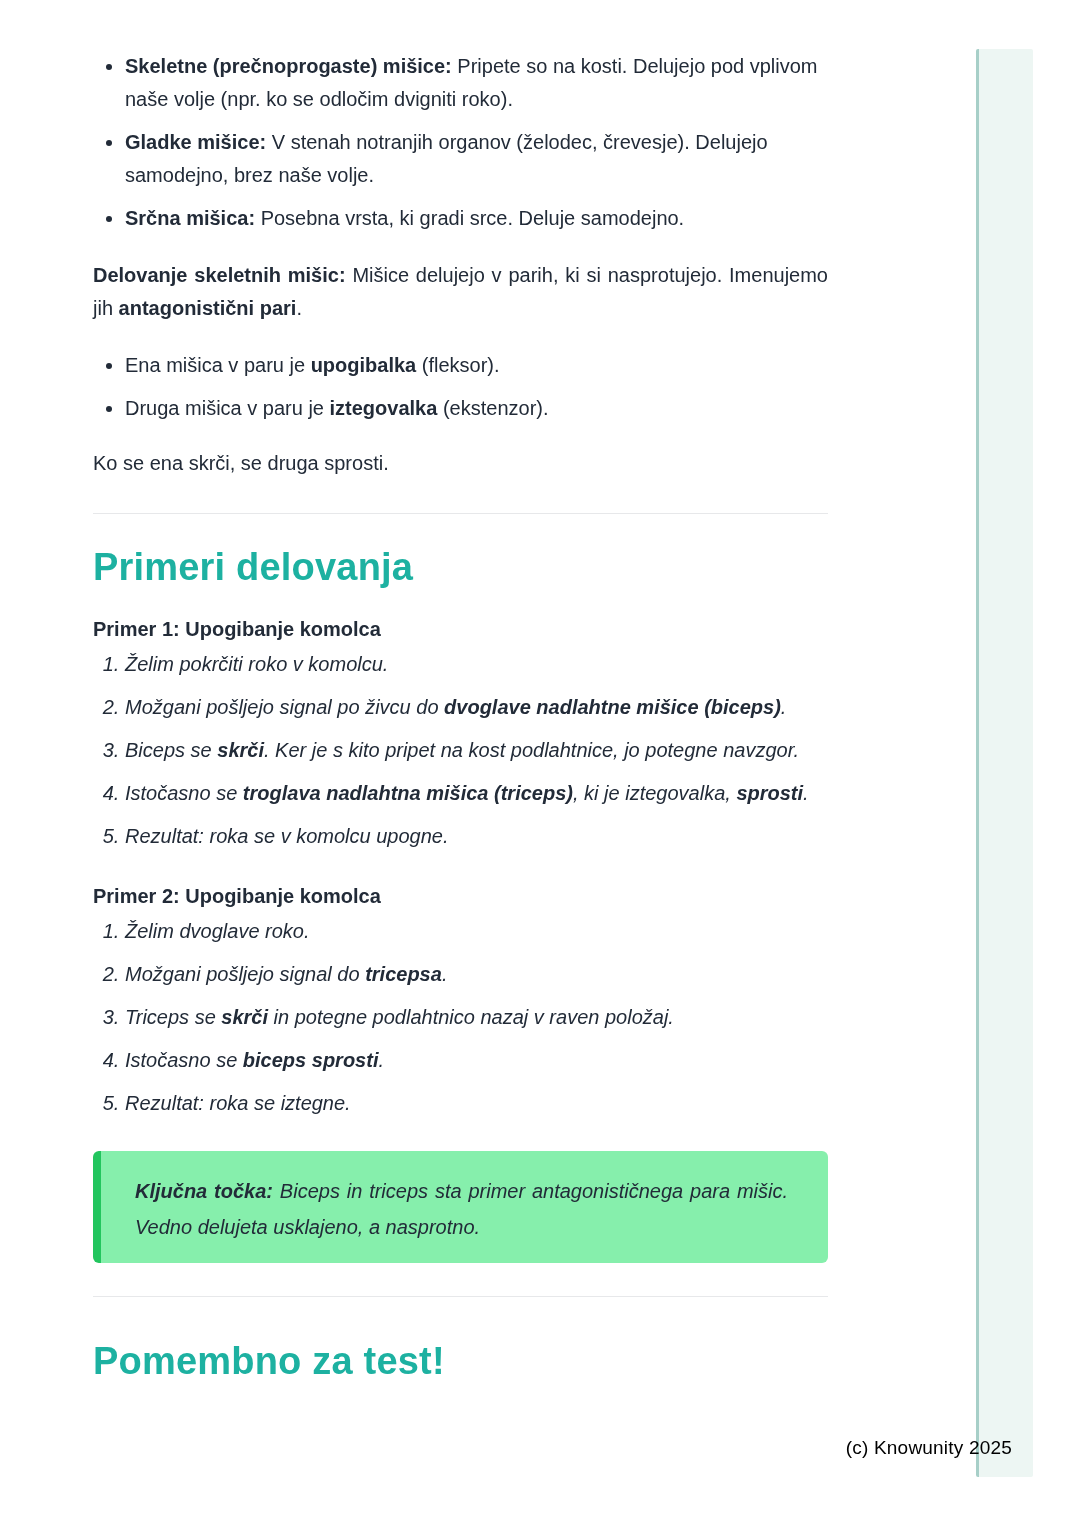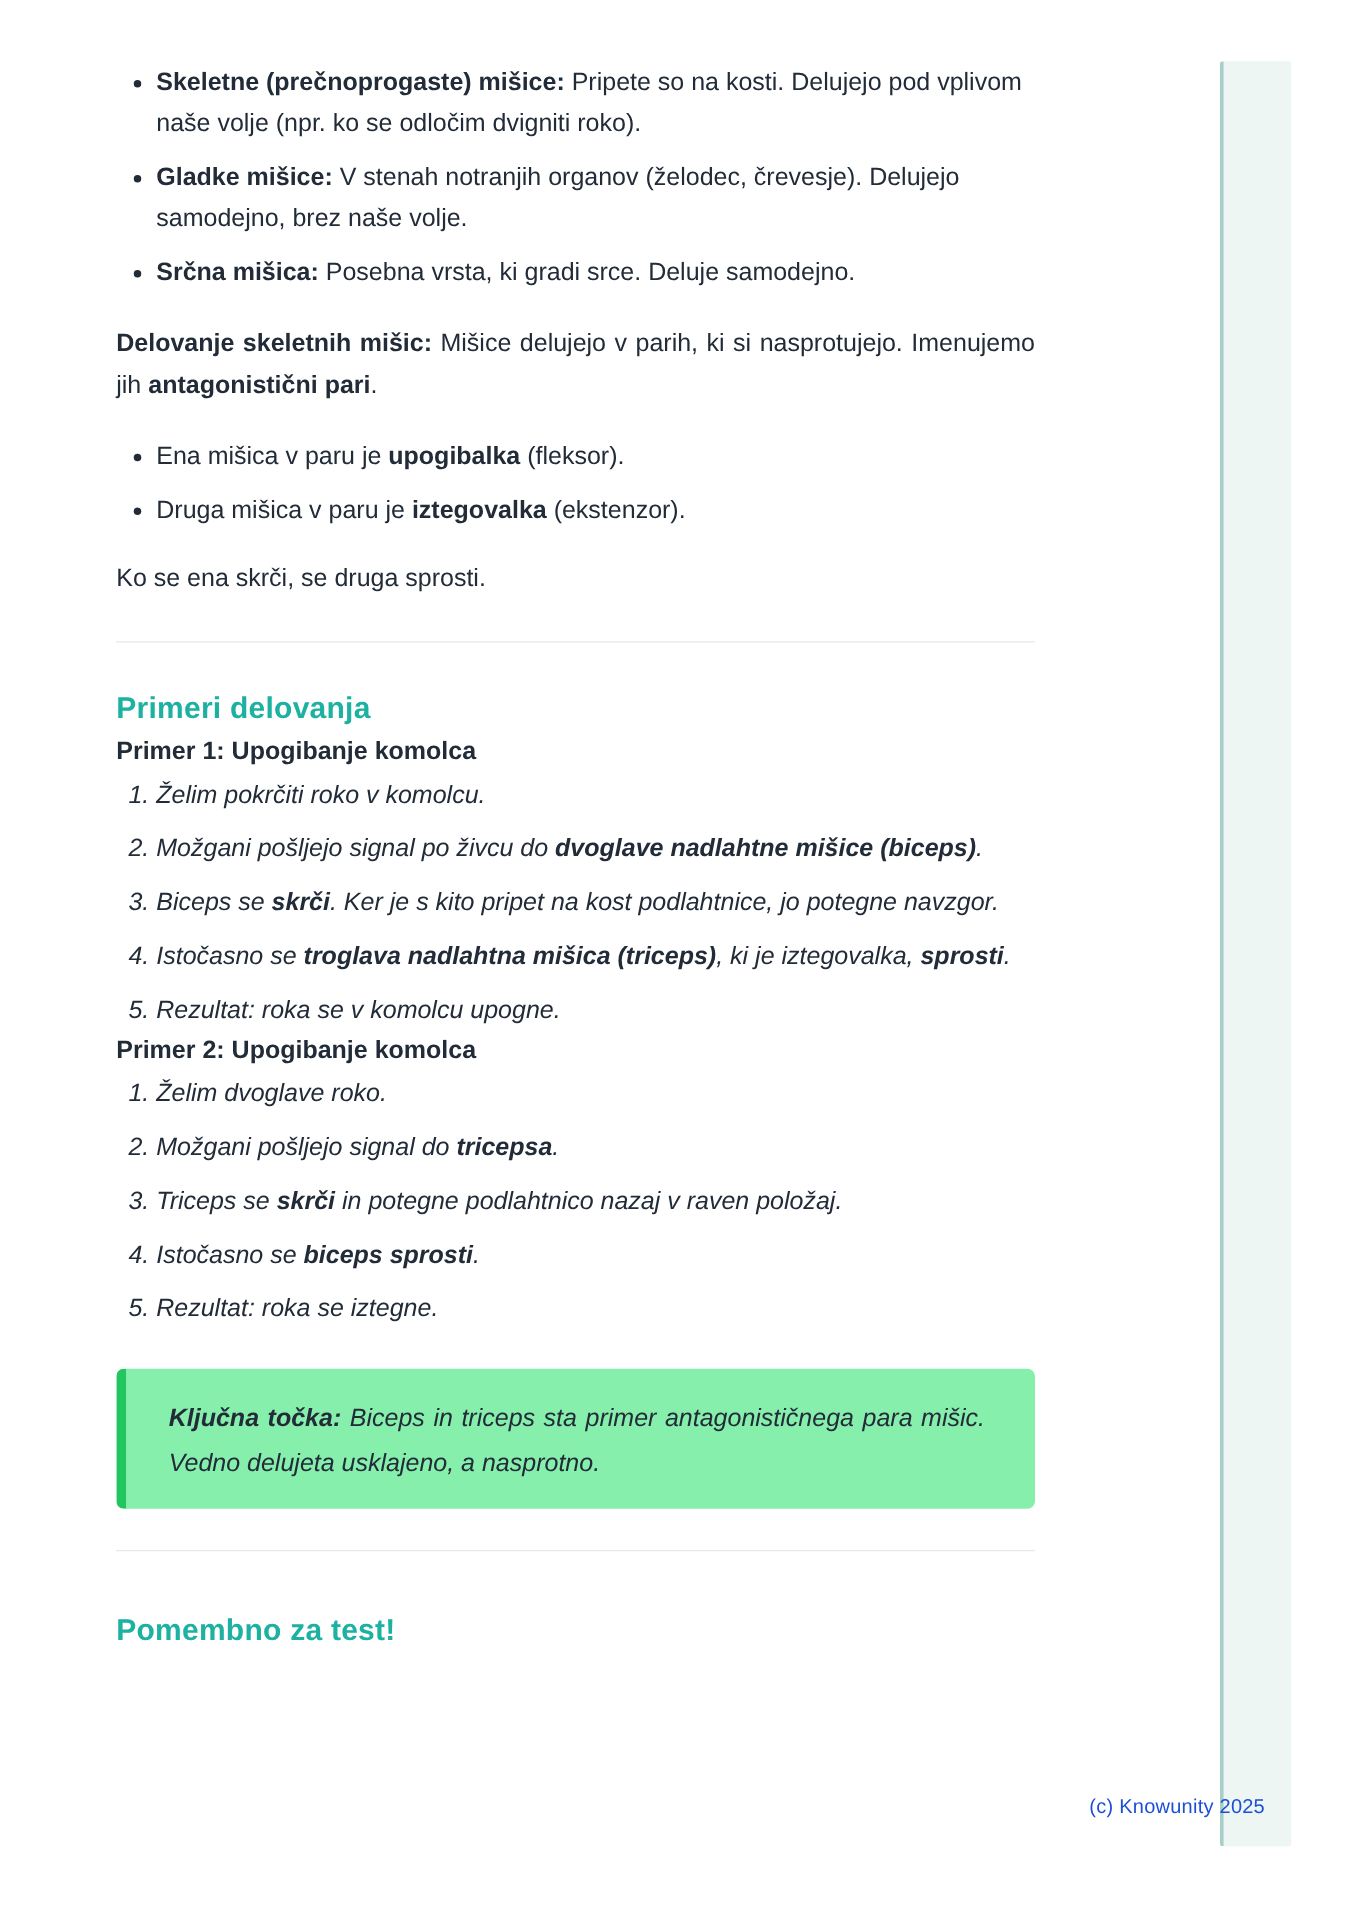--- a/index.html
+++ b/index.html
@@ -16,22 +16,22 @@
     left: 976px; top: 49px;
     width: 57px; height: 1428px;
     background: #edf6f3;
     border-left: 3px solid #a7cfc8;
     border-radius: 2px;
     z-index: 0;
   }
   .watermark {
     position: absolute;
     top: 1437px; right: 68px;
-    font-size: 16px;
-    color: #1d4ed8;
+    font-size: 19px;
+    color: #000000;
     z-index: 2;
     letter-spacing: 0.2px;
   }
   .content {
     position: absolute;
     left: 93px; top: 0;
     width: 735px;
     padding-top: 50px;
     z-index: 1;
     font-size: 20px;
@@ -51,30 +51,31 @@
   .bullets-2 { margin-top: 24px; }
   .closing-note { margin-top: 22px; }
   hr.divider {
     border: none;
     border-top: 1px solid #e7e8ea;
     height: 0;
     margin-top: 33px;
   }
   h2.teal-heading {
     color: #1db1a1;
-    font-size: 24px;
+    font-size: 38px;
     line-height: 38px;
     font-weight: bold;
     margin-top: 34px;
     letter-spacing: 0.2px;
   }
   h3.sub-heading {
     font-size: 20px;
     line-height: 30px;
     font-weight: bold;
+    margin-top: 28px;
   }
   ol.steps { margin-top: 4px; font-style: italic; }
   .callout {
     margin-top: 31px;
     background: #86efac;
     border-left: 8px solid #22c55e;
     border-radius: 6px;
     padding: 22px 40px 18px 34px;
     font-style: italic;
   }

